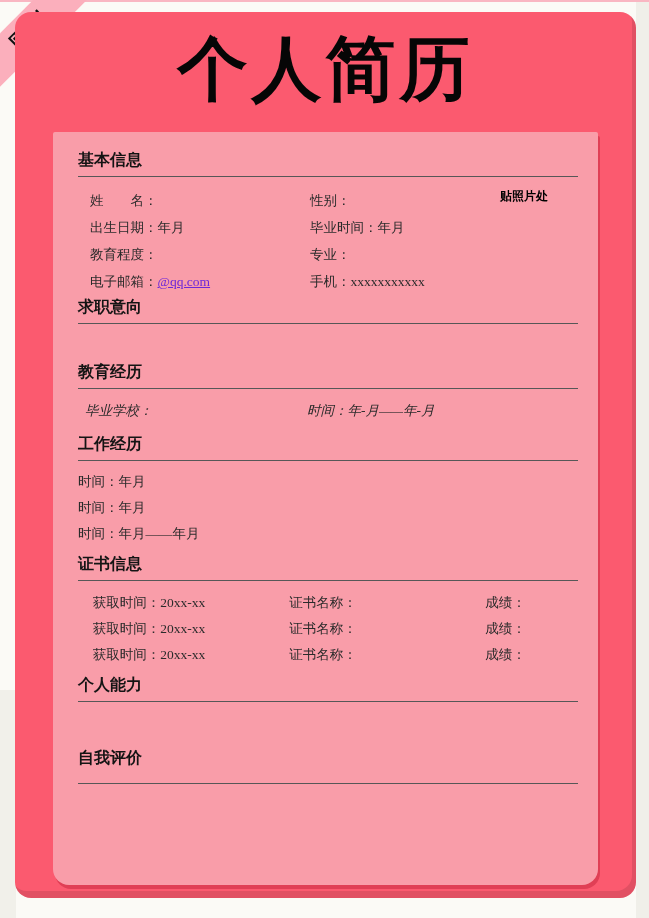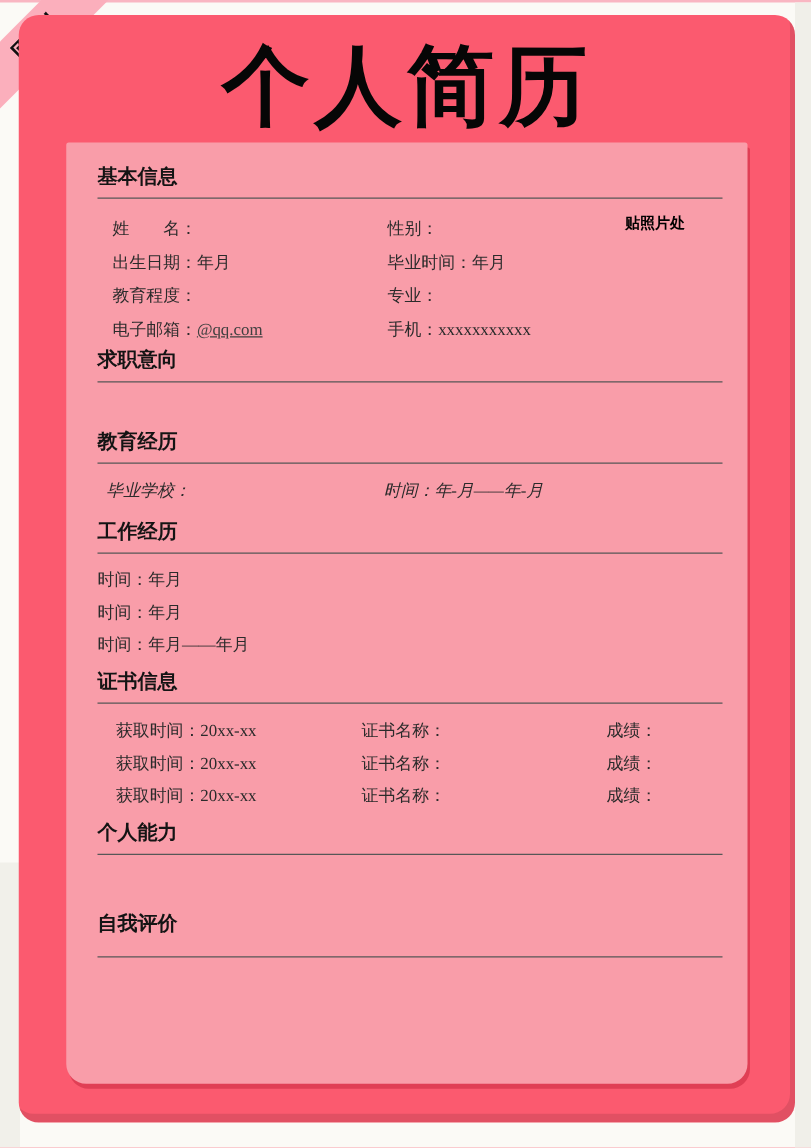--- a/index.html
+++ b/index.html
@@ -25,42 +25,42 @@
     background:#FB5A6F;border-radius:16px;z-index:2;
     box-shadow:inset -4px -7px 0 rgba(0,0,0,0.10);
   }
   .title{
     position:absolute;top:0;left:0;right:0;height:115px;
     display:flex;align-items:center;justify-content:center;
     font-size:70px;font-weight:900;letter-spacing:4px;color:#060606;
   }
 
   .panel{
-    position:absolute;left:38px;top:102px;width:545px;height:753px;
+    position:absolute;left:38px;top:120px;width:545px;height:753px;
     box-sizing:border-box;padding:18px 20px 0 25px;
     background:#F99DA9;border-radius:2px 2px 16px 16px;
     box-shadow:2px 4px 0 rgba(198,36,60,0.5);
     color:#2B2B2B;
   }
 
   .sec-h{font-size:16px;font-weight:700;line-height:20px;color:#141414;
          font-family:"Liberation Sans","DejaVu Sans",sans-serif;}
   .rule{border-top:1px solid #575757;height:0;margin-top:6px;}
 
   .body-txt{font-family:"Liberation Serif","DejaVu Serif",serif;font-size:13.5px;}
 
   .basic-rows{margin-top:10px;}
   .row2{display:grid;grid-template-columns:220px auto;padding-left:12px;
         height:27px;line-height:27px;}
   .row2 .cell{white-space:nowrap;overflow:visible;}
 
   .photo-note{position:absolute;top:56px;right:50px;font-size:12px;font-weight:700;
               color:#000000;font-family:"Liberation Sans","DejaVu Sans",sans-serif;}
 
-  .link{color:#404040;text-decoration:underline;cursor:pointer;}
+  .link{color:#6d28d9;text-decoration:underline;cursor:pointer;}
 
   .edu-row{display:grid;grid-template-columns:222px auto;padding-left:7px;
            height:27px;line-height:27px;margin-top:8px;font-style:italic;}
 
   .work-rows{margin-top:8px;}
   .work-row{height:26px;line-height:26px;white-space:nowrap;}
 
   .cert-rows{margin-top:9px;}
   .cert-row{display:grid;grid-template-columns:128px 220px auto;padding-left:7px;
             height:26px;line-height:26px;white-space:nowrap;text-align:center;}

